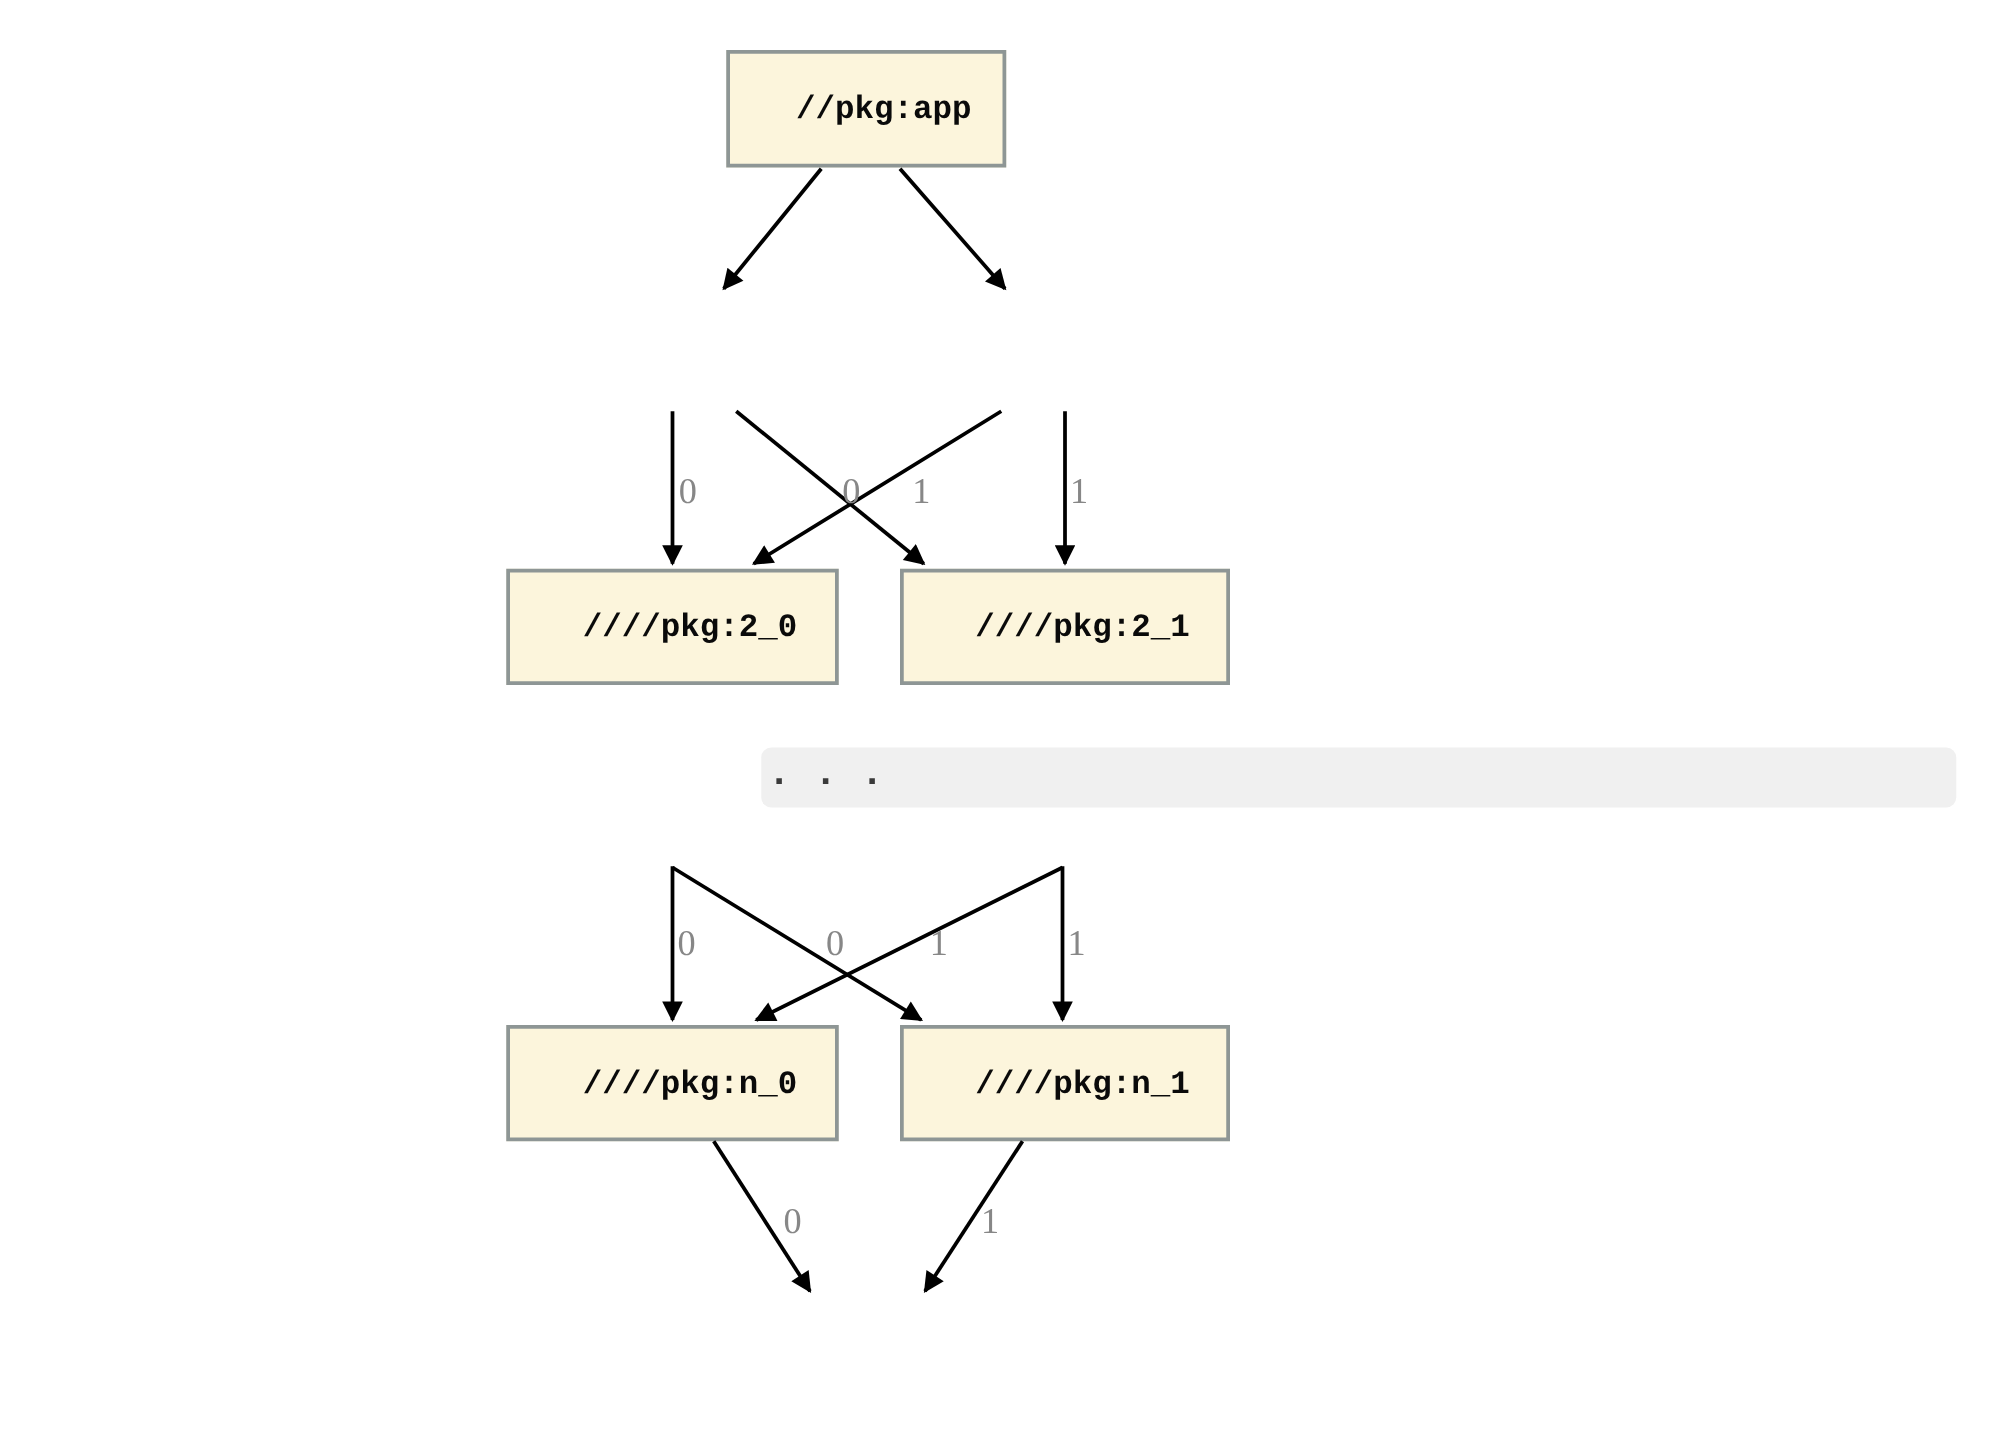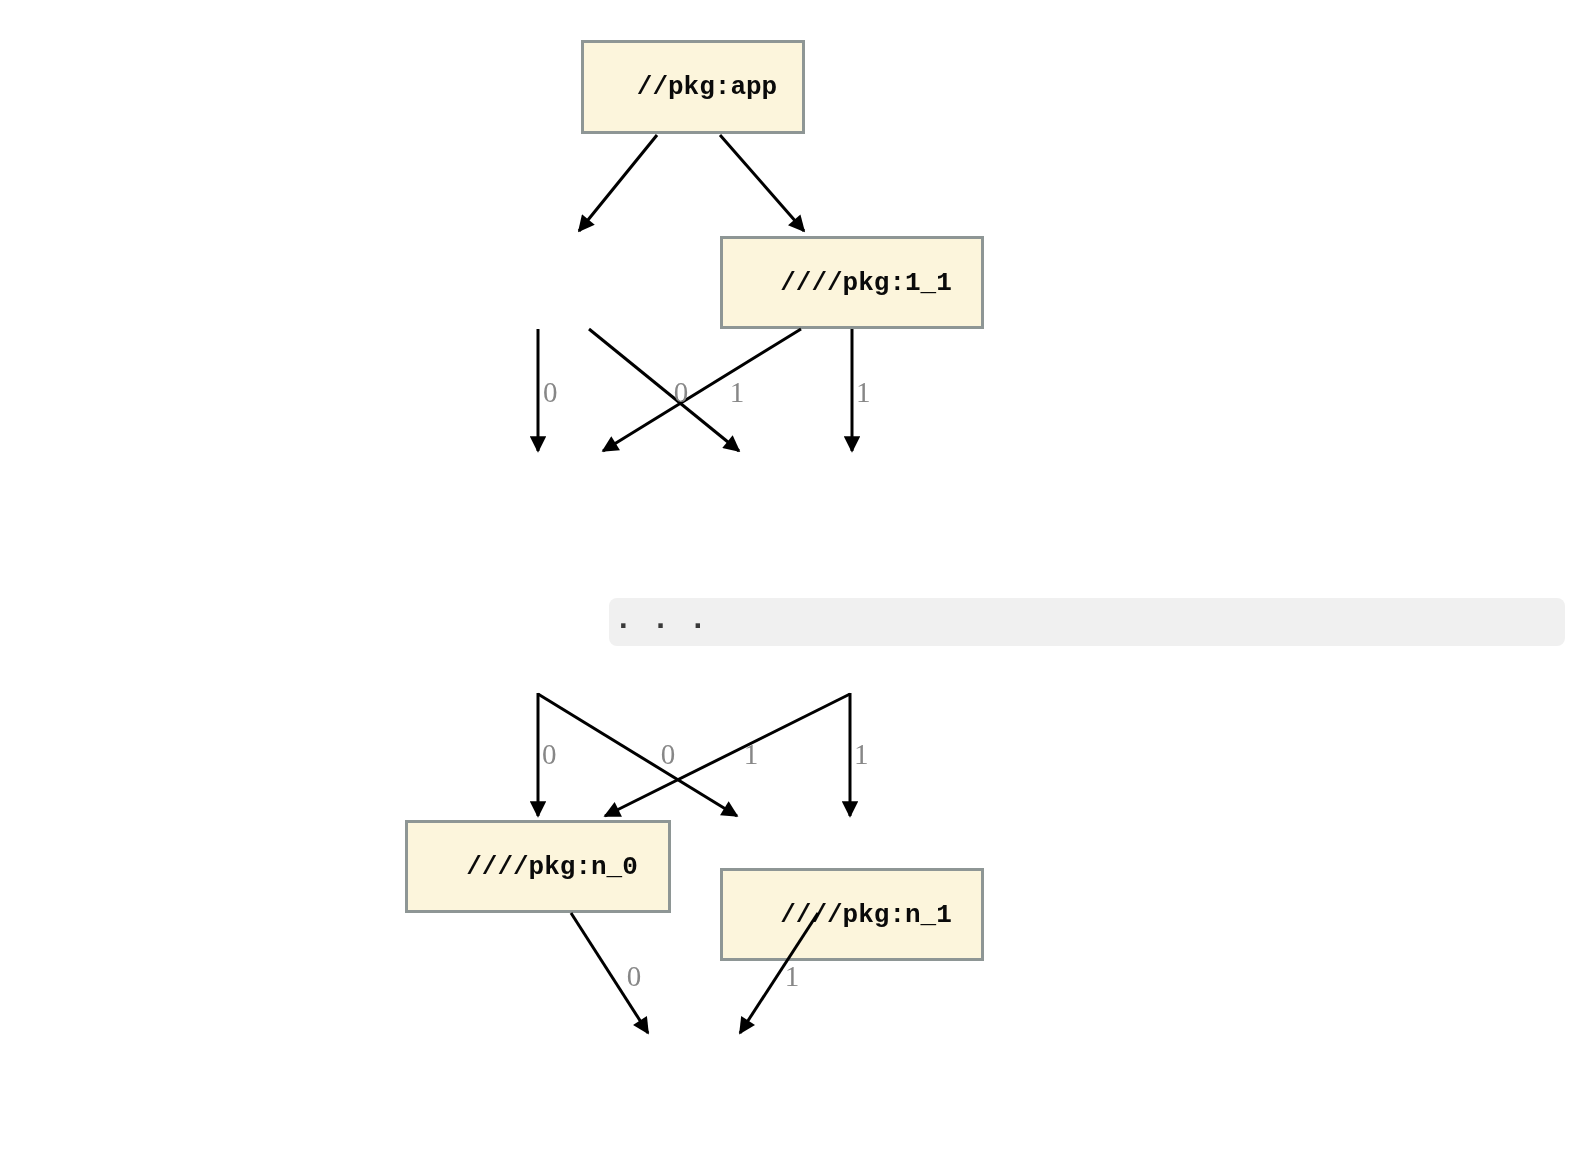--- a/index.html
+++ b/index.html
@@ -64,27 +64,30 @@
   }
 </style>
 </head>
 <body>
 
 <div class="canvas">
 
   <div class="node" style="left:581px; top:40px;  width:224px; height:94px;">
     <span>//pkg:app</span>
   </div>
-  <div class="node" style="left:720px; top:236px; width:264px; height:93px;">
-    <span>////pkg:1_1</span>
+  <div class="node" style="left:405px; top:455px; width:266px; height:93px;">
+    <span>////pkg:2_0</span>
+  </div>
+  <div class="node" style="left:720px; top:455px; width:264px; height:93px;">
+    <span>////pkg:2_1</span>
   </div>
   <div class="node" style="left:405px; top:820px; width:266px; height:93px;align-items:center;">
     <span>////pkg:n_0</span>
   </div>
-  <div class="node" style="left:720px; top:820px; width:264px; height:93px;margin-top:48px;">
+  <div class="node" style="left:720px; top:820px; width:264px; height:93px;">
     <span>////pkg:n_1</span>
   </div>
 
   <div class="band"></div>
   <div class="dots">. . .</div>
 
   <svg class="edges" width="1592" height="1162" viewBox="0 0 1592 1162">
     <defs>
       <marker id="arrowhead" viewBox="0 0 10 10" refX="9" refY="5" markerWidth="7" markerHeight="5.5" orient="auto">
         <path d="M0,0 L10,5 L0,10 Z" fill="#000000"></path>

